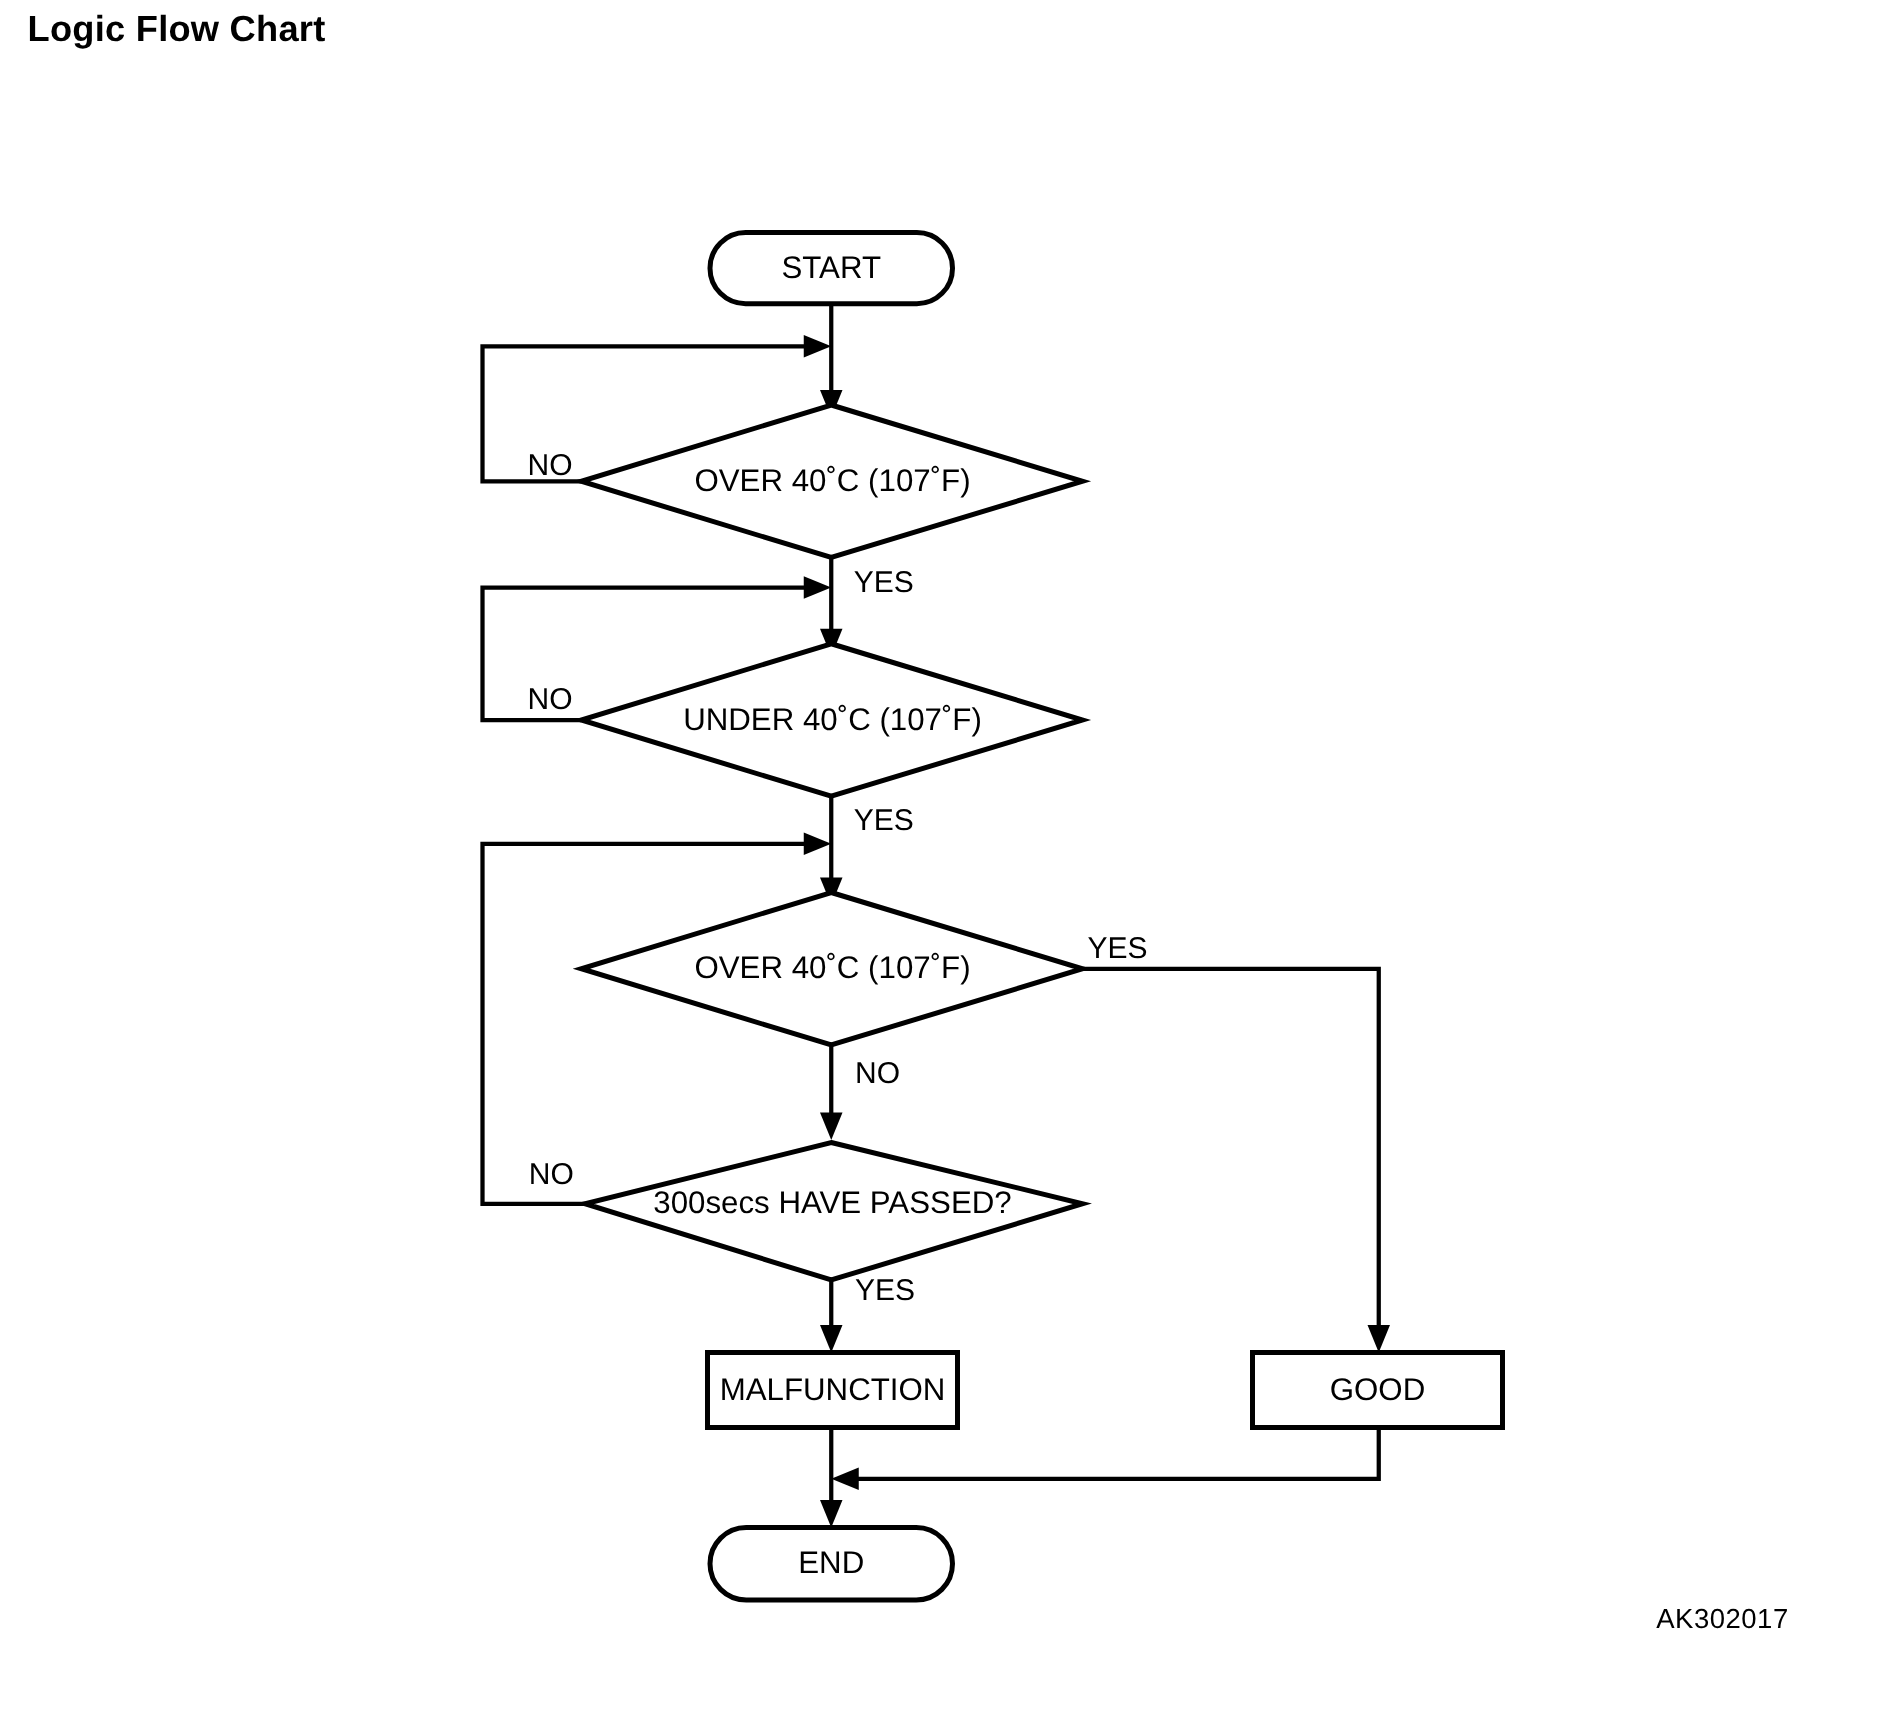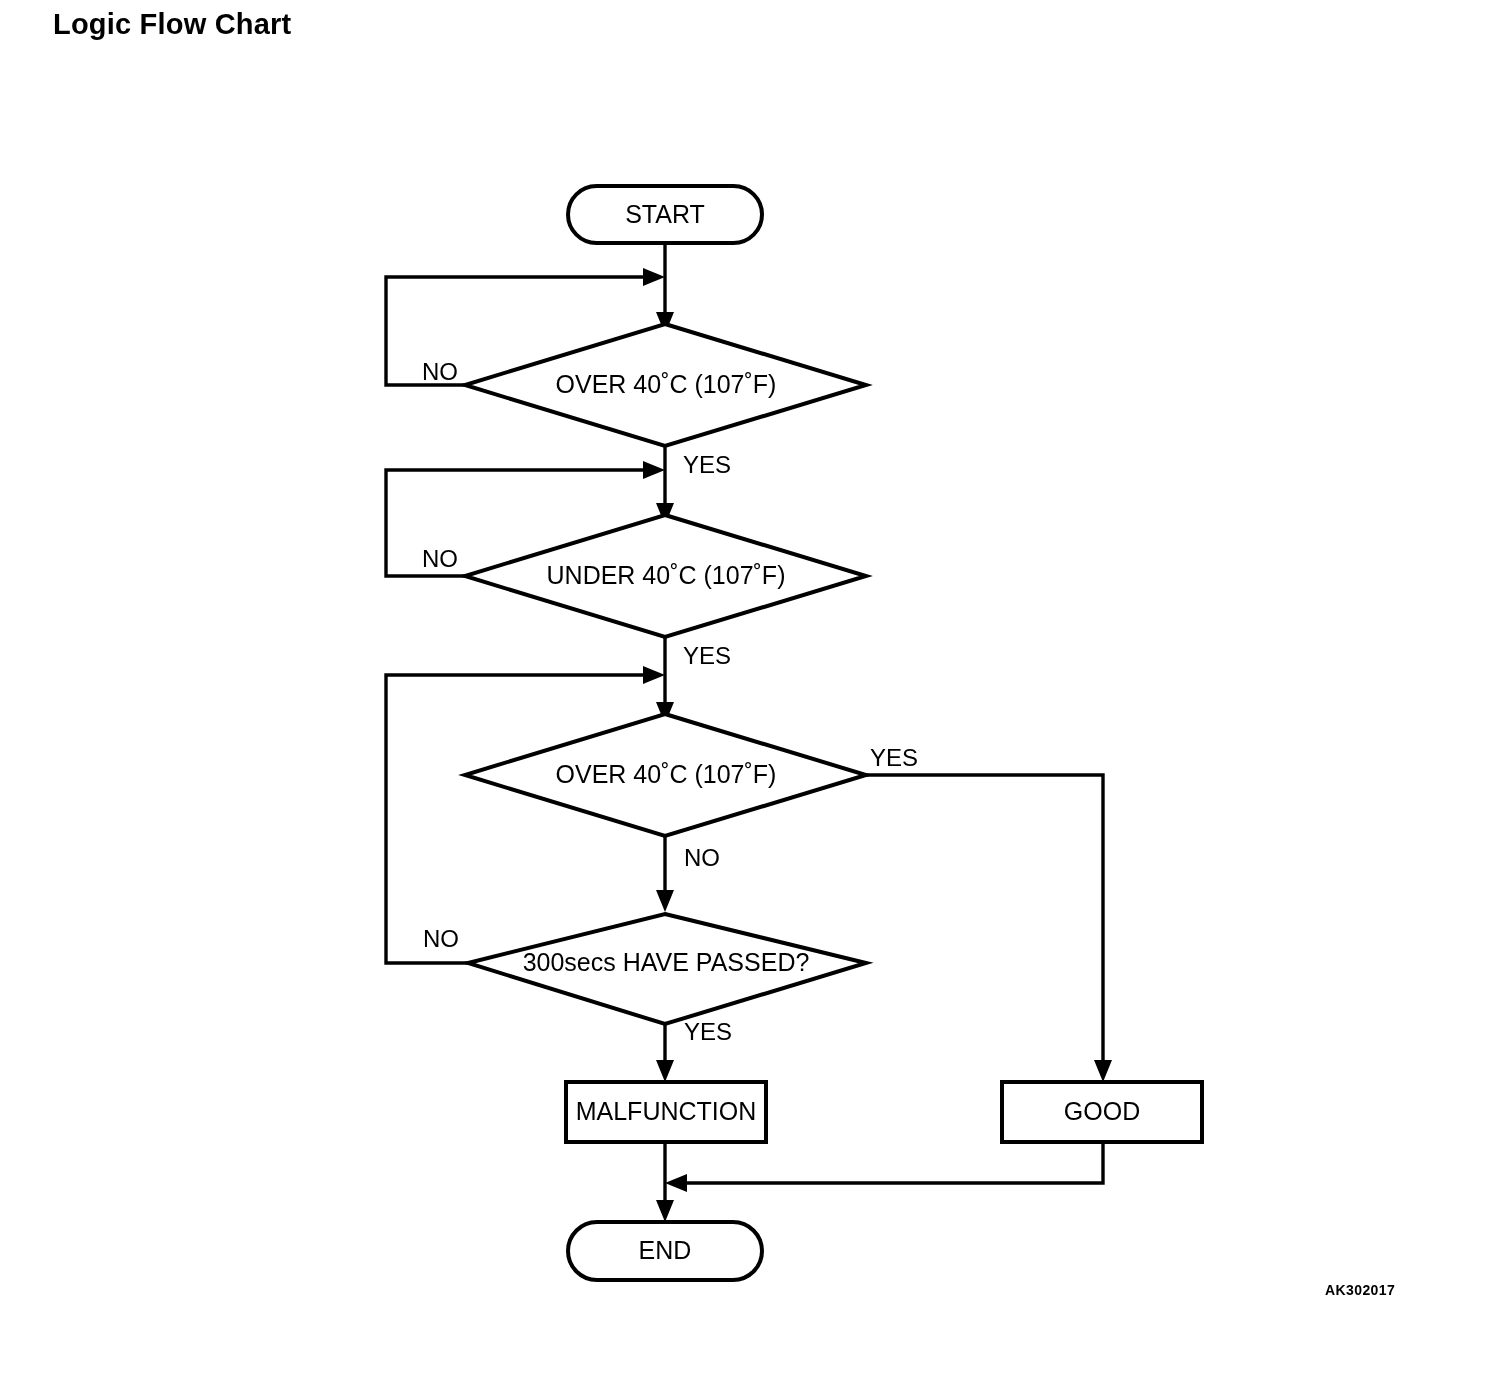--- a/index.html
+++ b/index.html
@@ -16,28 +16,27 @@
     overflow: hidden;
   }
   #page-title {
     position: absolute;
     left: 22px;
     top: 8px;
     font-size: 29px;
     font-weight: bold;
     letter-spacing: 0.2px;
     white-space: nowrap;
-    margin-left: 31px;
   }
   #figure-code {
     position: absolute;
     left: 1325px;
     top: 1282px;
-    font-size: 14px;
-    font-weight: bold;
+    font-size: 22px;
+    font-weight: normal;
     letter-spacing: 0.4px;
     white-space: nowrap;
   }
   #flow-svg {
     position: absolute;
     left: 0;
     top: 0;
   }
   .node-text {
     font-family: "Liberation Sans", sans-serif;

